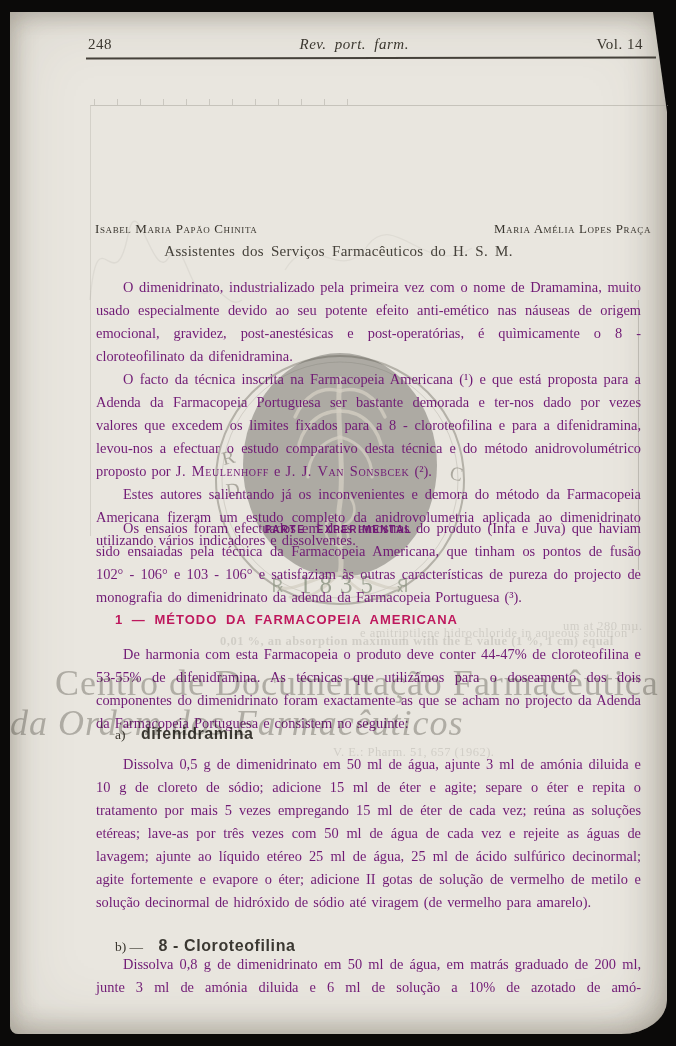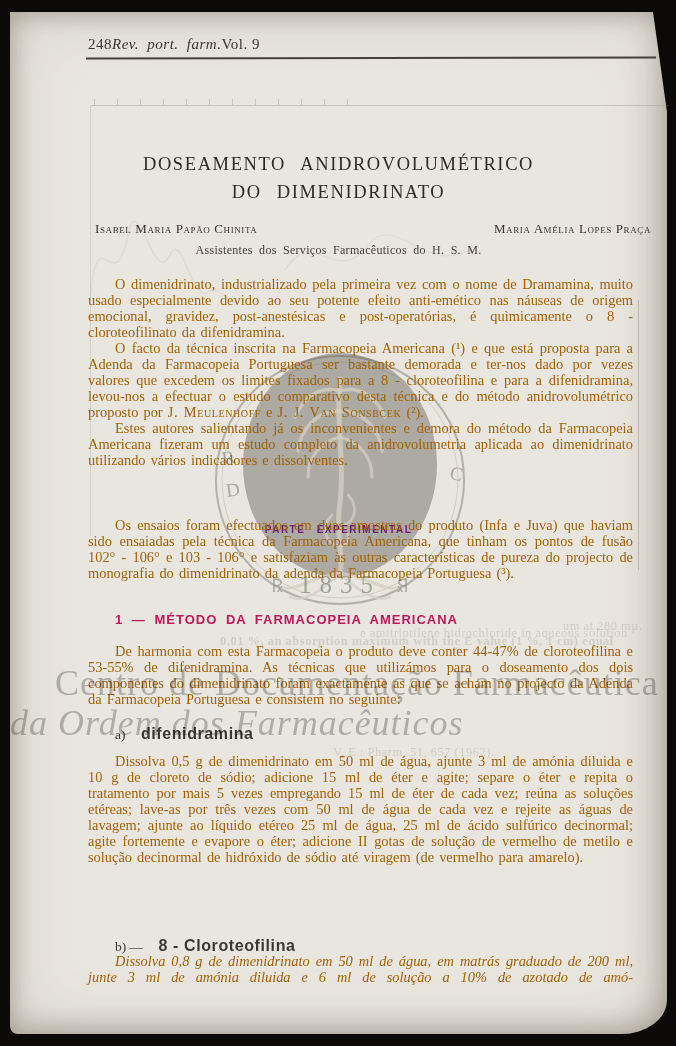--- a/index.html
+++ b/index.html
@@ -18,21 +18,21 @@
       inset -16px 0 28px rgba(75,65,48,.18),
       inset 12px 0 20px rgba(75,65,48,.10),
       inset 0 -14px 22px rgba(75,65,48,.12),
       inset 0 10px 16px rgba(75,65,48,.08);
   }
   .corner-tr { position:absolute; top:0; right:0; width:14px; height:100px;
     background:#0b0a09; clip-path:polygon(100% 0,0 0,100% 100%); }
 
   
   .hdr { position:absolute; left:78px; right:24px; top:24px;
-    display:flex; align-items:baseline;
+    display:flex; justify-content:space-between; align-items:baseline;
     font-size:15px; color:#3b372f; letter-spacing:.5px; }
   .hdr .journal { font-style:italic; word-spacing:4px; }
   .hdr-rule { position:absolute; left:76px; top:45px; width:570px; height:1.6px;
     background:#45413a; transform:rotate(-.12deg); }
 
   
   .bleed-box { position:absolute; left:80px; top:93px; width:577px; height:430px;
     border-top:1px solid rgba(165,162,152,.5);
     border-left:1px solid rgba(165,162,152,.3); }
   .ticks { position:absolute; left:84px; top:87px; width:270px; height:6px; opacity:.55;
@@ -63,26 +63,26 @@
   .wm1 { top:650px; left:45px; }
   .wm2 { top:690px; text-align:left;font-style:italic; }
   .title { position:absolute; left:0; top:138px; width:657px; text-align:center;
     font-size:18.5px; letter-spacing:1.6px; word-spacing:9px; line-height:28px;
     color:#2f2b25; }
   .authors { position:absolute; left:85px; right:16px; top:209px;
     display:flex; justify-content:space-between;
     font-size:13px; color:#39352e; }
   .sc { font-variant:small-caps; letter-spacing:.6px; }
   .affil { position:absolute; left:0; top:231px; width:657px; text-align:center;
-    font-size:12px; color:#45413a; word-spacing:3px; letter-spacing:.3px; }
-
-  .textblock { position:absolute; left:78px; width:545px;
-    font-size:14.4px; line-height:16px; color:#a16207; }
+    font-size:15px; color:#45413a; word-spacing:3px; letter-spacing:.3px; }
+
+  .textblock { position:absolute; left:86px; width:545px;
+    font-size:14.4px; line-height:23px; color:#701a75; }
   .textblock p { margin:0; text-indent:27px; text-align:justify; word-spacing:1.5px; }
-  .jl { text-align-last:justify;font-style:italic; }
+  .jl { text-align-last:justify; }
 
   .b1 { top:264px; }
   .b4 { top:505px; }
   .b5 { top:631px; }
   .b6 { top:741px; }
   .b8 { top:941px; }
 
   .h-exp { position:absolute; left:0; top:472px; width:657px; text-align:center;
     font-family:"Liberation Sans", sans-serif; font-weight:bold;
     font-size:10px; letter-spacing:1.5px; word-spacing:7px; color:#701a75;margin-top:40px; }
@@ -140,28 +140,24 @@
     <div class="seal-year-row">
       <span class="seal-orn">℞</span>
       <span class="seal-year">1835</span>
       <span class="seal-orn flip">℞</span>
     </div>
   </div>
 
   <div class="hdr">
     <span>248</span>
     <span class="journal">Rev. port. farm.</span>
-    <span>Vol. 9</span>
+    <span>Vol. 14</span>
   </div>
   <div class="hdr-rule"></div>
 
-  <div class="title">
-    <div>DOSEAMENTO ANIDROVOLUMÉTRICO</div>
-    <div>DO DIMENIDRINATO</div>
-  </div>
   <div class="authors">
     <span class="sc">Isabel Maria Papão Chinita</span>
     <span class="sc">Maria Amélia Lopes Praça</span>
   </div>
   <div class="affil">Assistentes dos Serviços Farmacêuticos do H. S. M.</div>
 
   <div class="textblock b1">
     <p>O dimenidrinato, industrializado pela primeira vez com o nome de Dramamina, muito usado especialmente devido ao seu potente efeito anti-emético nas náuseas de origem emocional, gravidez, post-anestésicas e post-operatórias, é quìmicamente o 8 - cloroteofilinato da difenidramina.</p>
     <p><span>O facto da técnica inscrita na Farmacopeia Americana (¹) e que está proposta para a Adenda da Farmacopeia Portuguesa ser bastante demorada e ter-nos dado por vezes valores que excedem os limites fixados para a 8 - cloroteofilina e para a difenidramina, levou-nos a efectuar o estudo comparativo desta técnica e do método anidrovolumétrico proposto por </span><span class="sc">J. Meulenhoff</span><span> e </span><span class="sc">J. J. Van Sonsbcek</span><span> (²).</span></p>
     <p>Estes autores salientando já os inconvenientes e demora do método da Farmacopeia Americana fizeram um estudo completo da anidrovolumetria aplicada ao dimenidrinato utilizando vários indicadores e dissolventes.</p>

